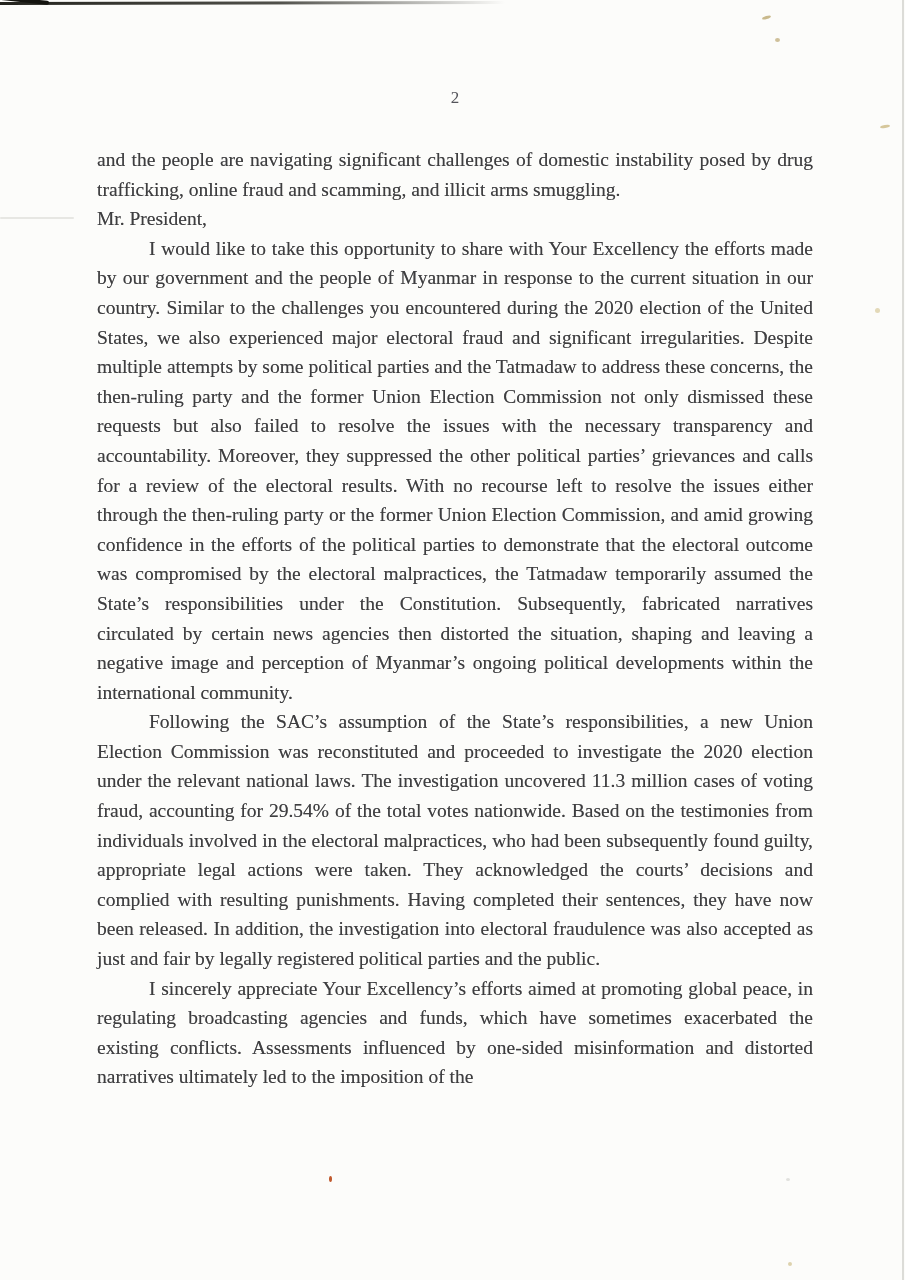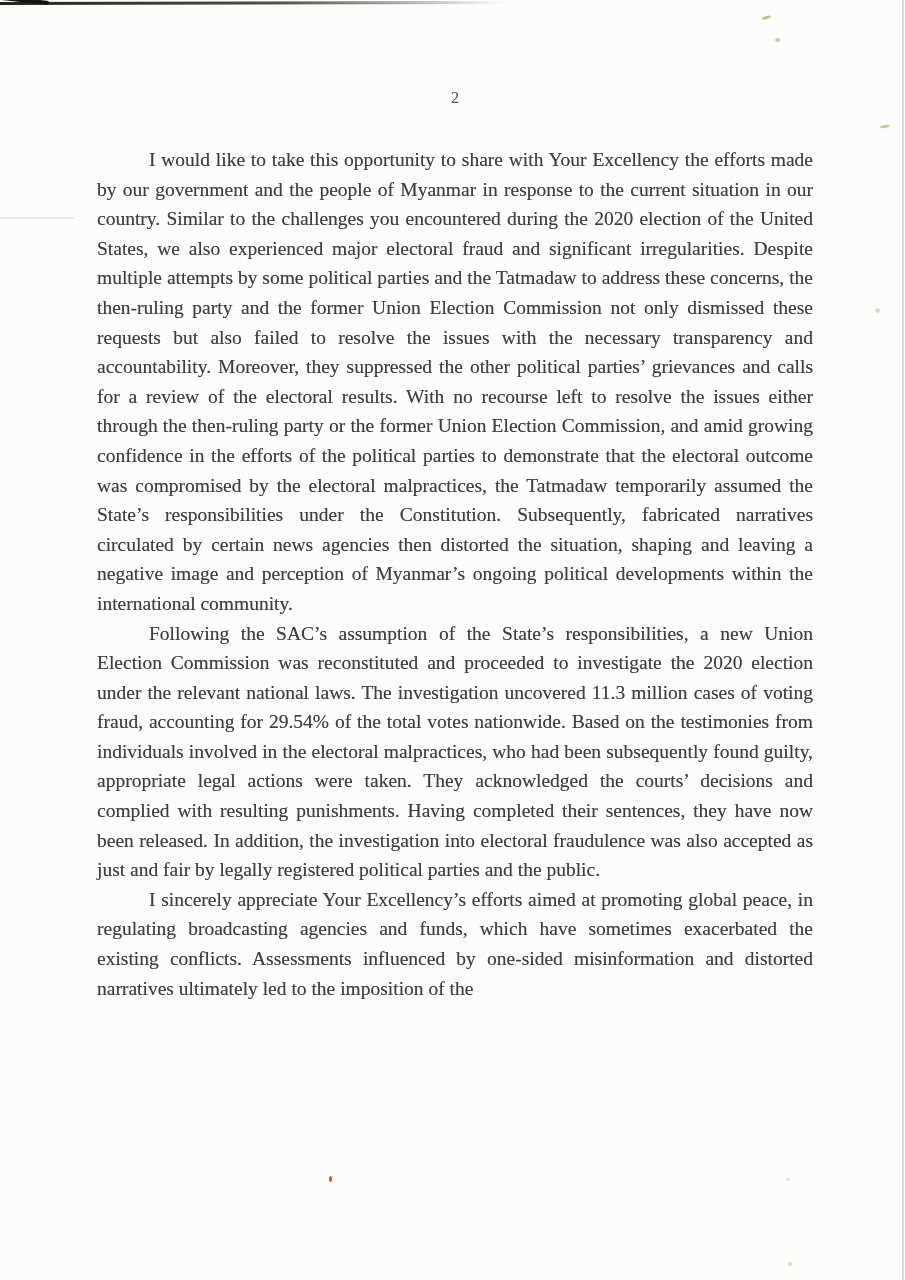--- a/index.html
+++ b/index.html
@@ -70,20 +70,22 @@
   .s8 { left: 788px; top: 1262px; width: 4px; height: 4px; background: #ddd2ae; }
 </style>
 </head>
 <body>
 
 <div>
 
   <div class="page-number">2</div>
 
   <div class="letter-body">
+    <p class="para">and the people are navigating significant challenges of domestic instability posed by drug trafficking, online fraud and scamming, and illicit arms smuggling.</p>
+    <p class="para">Mr. President,</p>
     <p class="para indent">I would like to take this opportunity to share with Your Excellency the efforts made by our government and the people of Myanmar in response to the current situation in our country. Similar to the challenges you encountered during the 2020 election of the United States, we also experienced major electoral fraud and significant irregularities. Despite multiple attempts by some political parties and the Tatmadaw to address these concerns, the then-ruling party and the former Union Election Commission not only dismissed these requests but also failed to resolve the issues with the necessary transparency and accountability. Moreover, they suppressed the other political parties’ grievances and calls for a review of the electoral results. With no recourse left to resolve the issues either through the then-ruling party or the former Union Election Commission, and amid growing confidence in the efforts of the political parties to demonstrate that the electoral outcome was compromised by the electoral malpractices, the Tatmadaw temporarily assumed the State’s responsibilities under the Constitution. Subsequently, fabricated narratives circulated by certain news agencies then distorted the situation, shaping and leaving a negative image and perception of Myanmar’s ongoing political developments within the international community.</p>
     <p class="para indent">Following the SAC’s assumption of the State’s responsibilities, a new Union Election Commission was reconstituted and proceeded to investigate the 2020 election under the relevant national laws. The investigation uncovered 11.3 million cases of voting fraud, accounting for 29.54% of the total votes nationwide. Based on the testimonies from individuals involved in the electoral malpractices, who had been subsequently found guilty, appropriate legal actions were taken. They acknowledged the courts’ decisions and complied with resulting punishments. Having completed their sentences, they have now been released. In addition, the investigation into electoral fraudulence was also accepted as just and fair by legally registered political parties and the public.</p>
     <p class="para indent">I sincerely appreciate Your Excellency’s efforts aimed at promoting global peace, in regulating broadcasting agencies and funds, which have sometimes exacerbated the existing conflicts. Assessments influenced by one-sided misinformation and distorted narratives ultimately led to the imposition of the</p>
   </div>
 
   <div class="artifact top-band"></div>
   <div class="artifact top-wedge"></div>
   <div class="artifact right-edge-line"></div>
   <div class="speck s1"></div>
   <div class="speck s2"></div>

